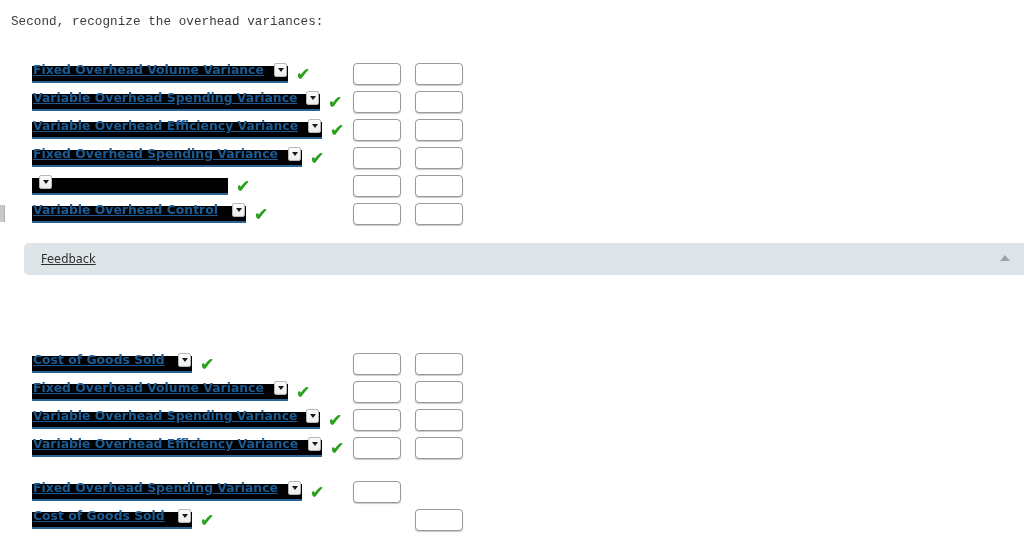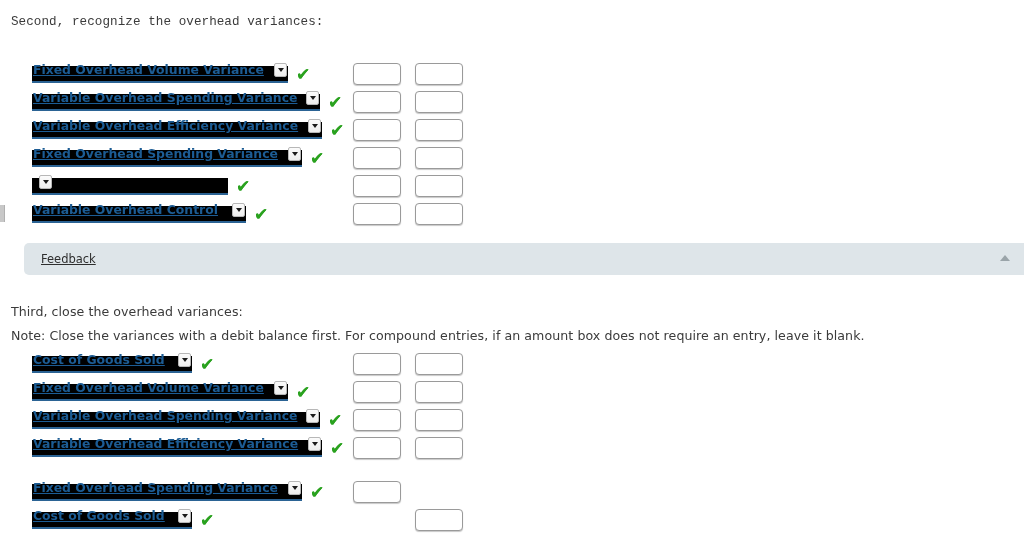--- a/index.html
+++ b/index.html
@@ -232,22 +232,20 @@
       </div>
     </div>
 
   <div class="feedback-bar">
     <span class="fb-label">Feedback</span>
     <span class="fb-toggle"></span>
   </div>
 
   <div class="edge-sliver"></div>
 
-  <div class="para" style="top:304px;">Third, close the overhead variances:</div>
-  <div class="para" style="top:328px;">Note: Close the variances with a debit balance first. For compound entries, if an amount box does not require an entry, leave it blank.</div>
 
   <div id="section2">
       <div class="row" style="left: 32px; top: 356px; width: 480px;">
         <div class="acct-select" style="width: 160px;">
           <span class="label">Cost of Goods Sold</span>
           <span class="arrow-btn">
             <span class="tri"></span>
           </span>
         </div>
         <span class="tick" style="left: 168px;">✔</span>

